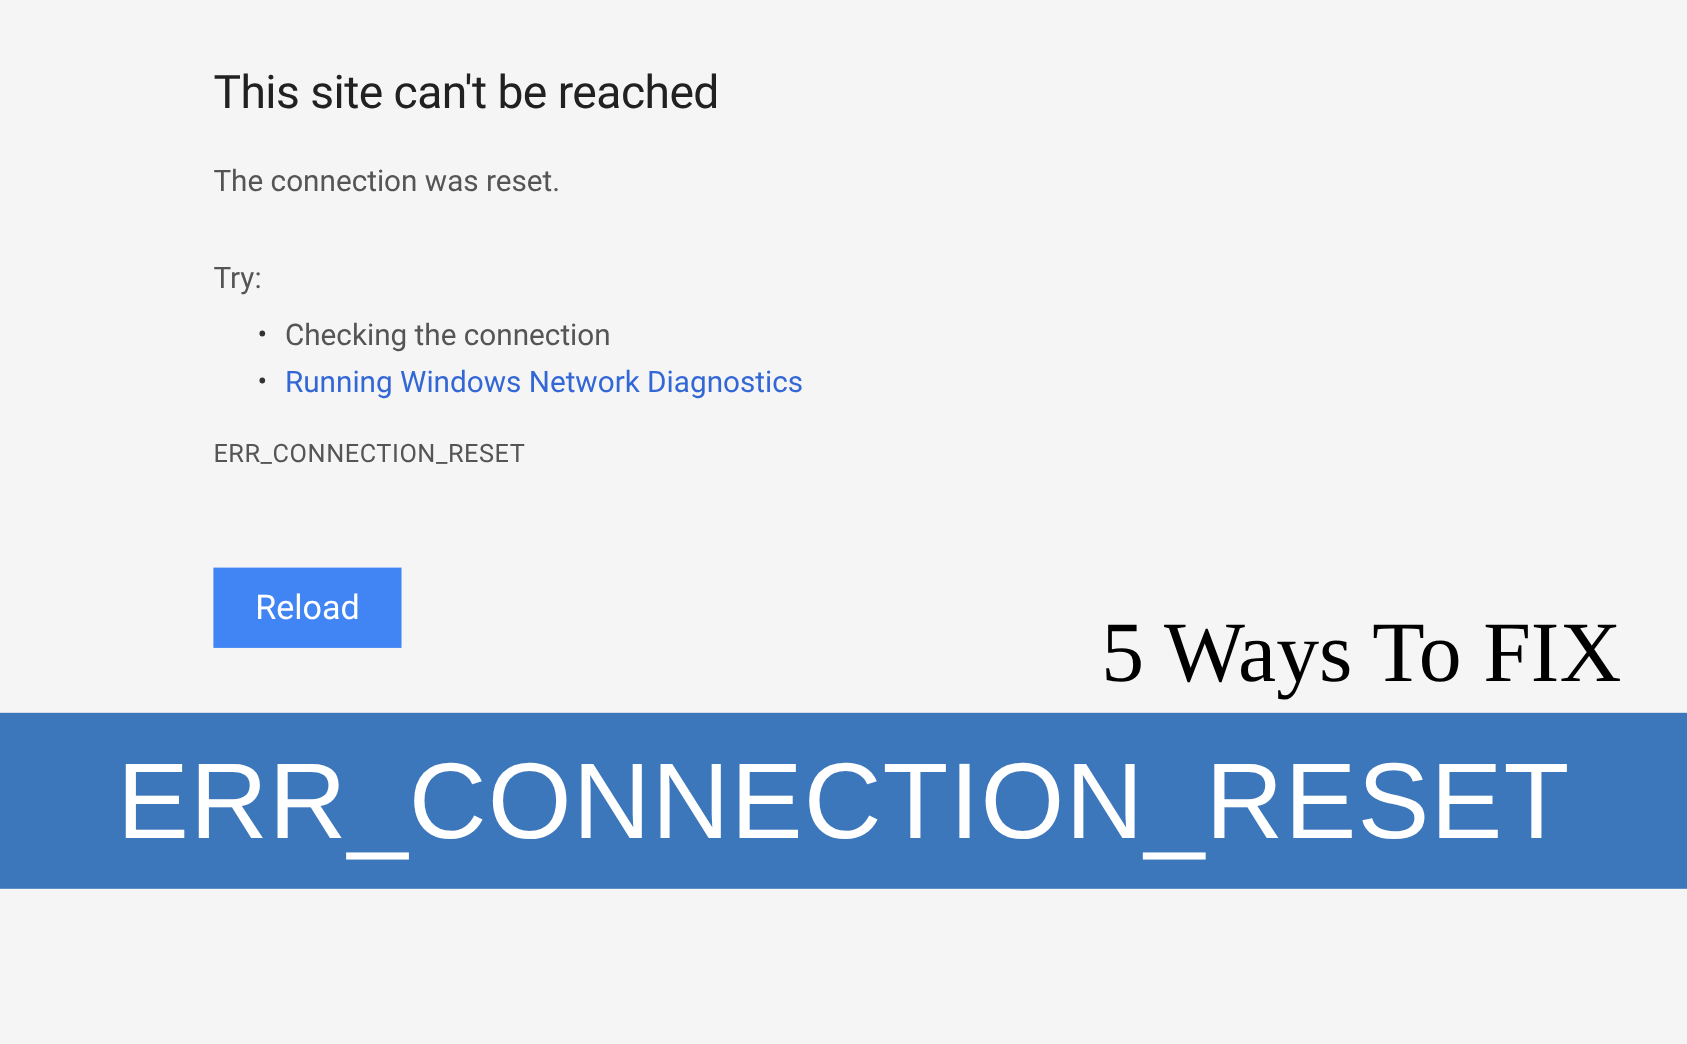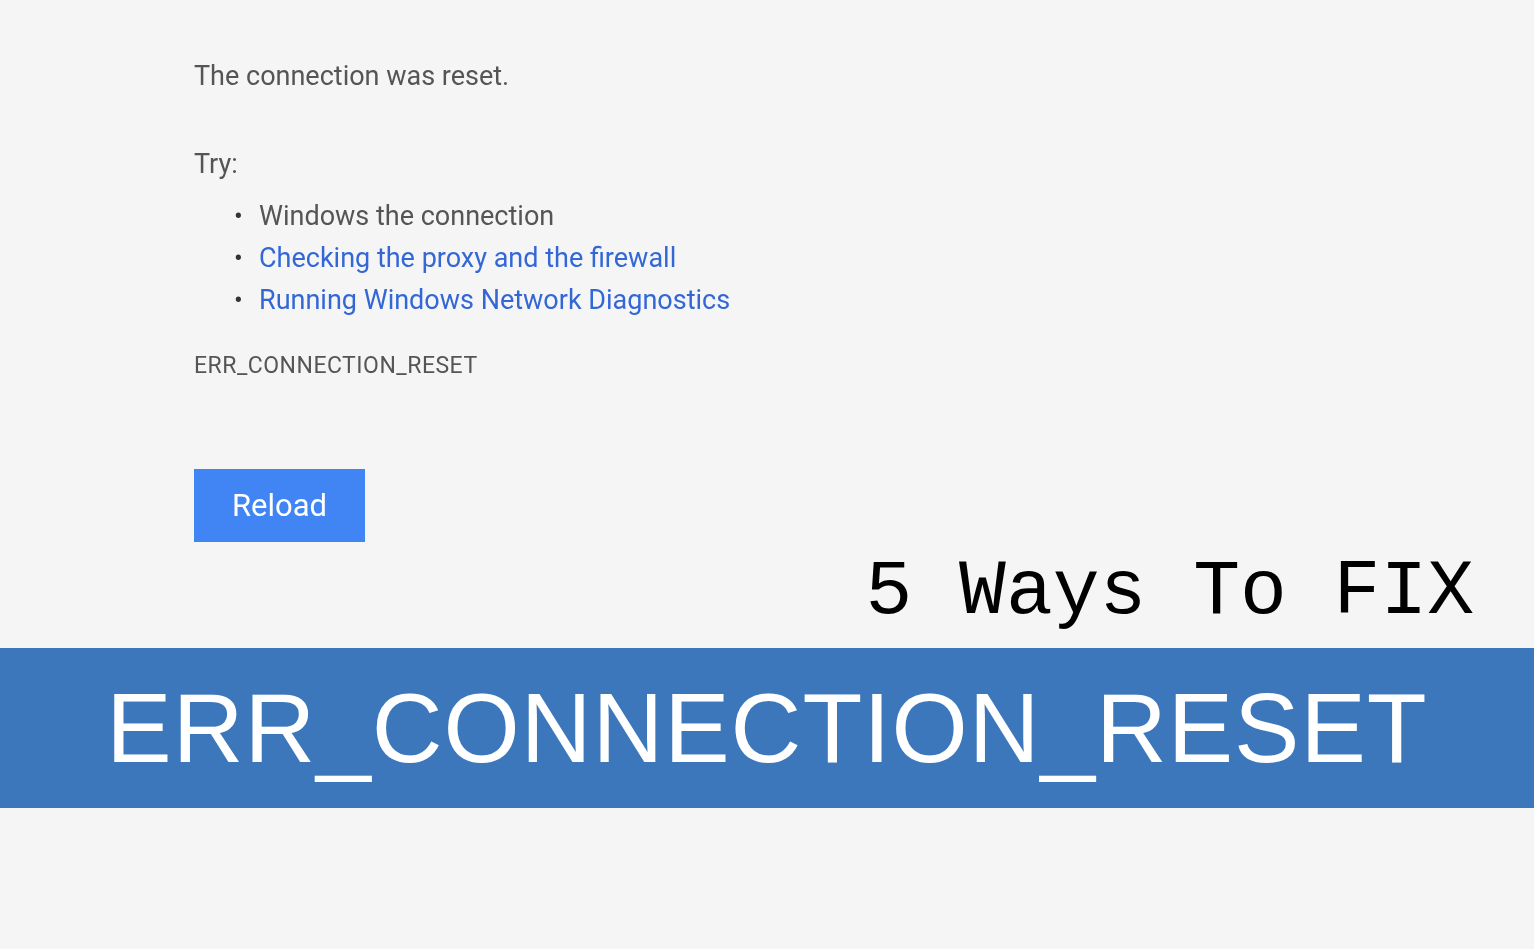--- a/index.html
+++ b/index.html
@@ -84,21 +84,21 @@
       font-family: inherit;
     }
     .overlay-title {
       position: absolute;
       right: 60px;
       top: 548px;
       font-size: 78px;
       font-weight: 500;
       color: #000;
       letter-spacing: 0px;
-      font-family: Liberation Mono, monospace;
+      font-family: Liberation Serif, serif;
     }
     .blue-banner {
       position: absolute;
       left: 0;
       top: 648px;
       width: 1534px;
       height: 160px;
       background: #3d77bb;
       display: flex;
       align-items: center;
@@ -109,28 +109,26 @@
       font-weight: 400;
       color: #ffffff;
       letter-spacing: 1px;
       font-family: "Century Gothic", "Futura", Arial, sans-serif;
     }
   </style>
 </head>
 <body>
 
 <div class="error-container">
+  <h1 class="error-heading">This site can't be reached</h1>
   <div class="error-subtext">The connection was reset.</div>
   <div class="try-label">Try:</div>
   <ul class="suggestions">
     <li>
-      <span>Windows the connection</span>
-    </li>
-    <li class="link-item">
-      <span>Checking the proxy and the firewall</span>
+      <span>Checking the connection</span>
     </li>
     <li class="link-item">
       <span>Running Windows Network Diagnostics</span>
     </li>
   </ul>
   <div class="error-code">ERR_CONNECTION_RESET</div>
   <button class="reload-button">Reload</button>
 </div>
 
 <div class="overlay-title">5 Ways To FIX</div>

